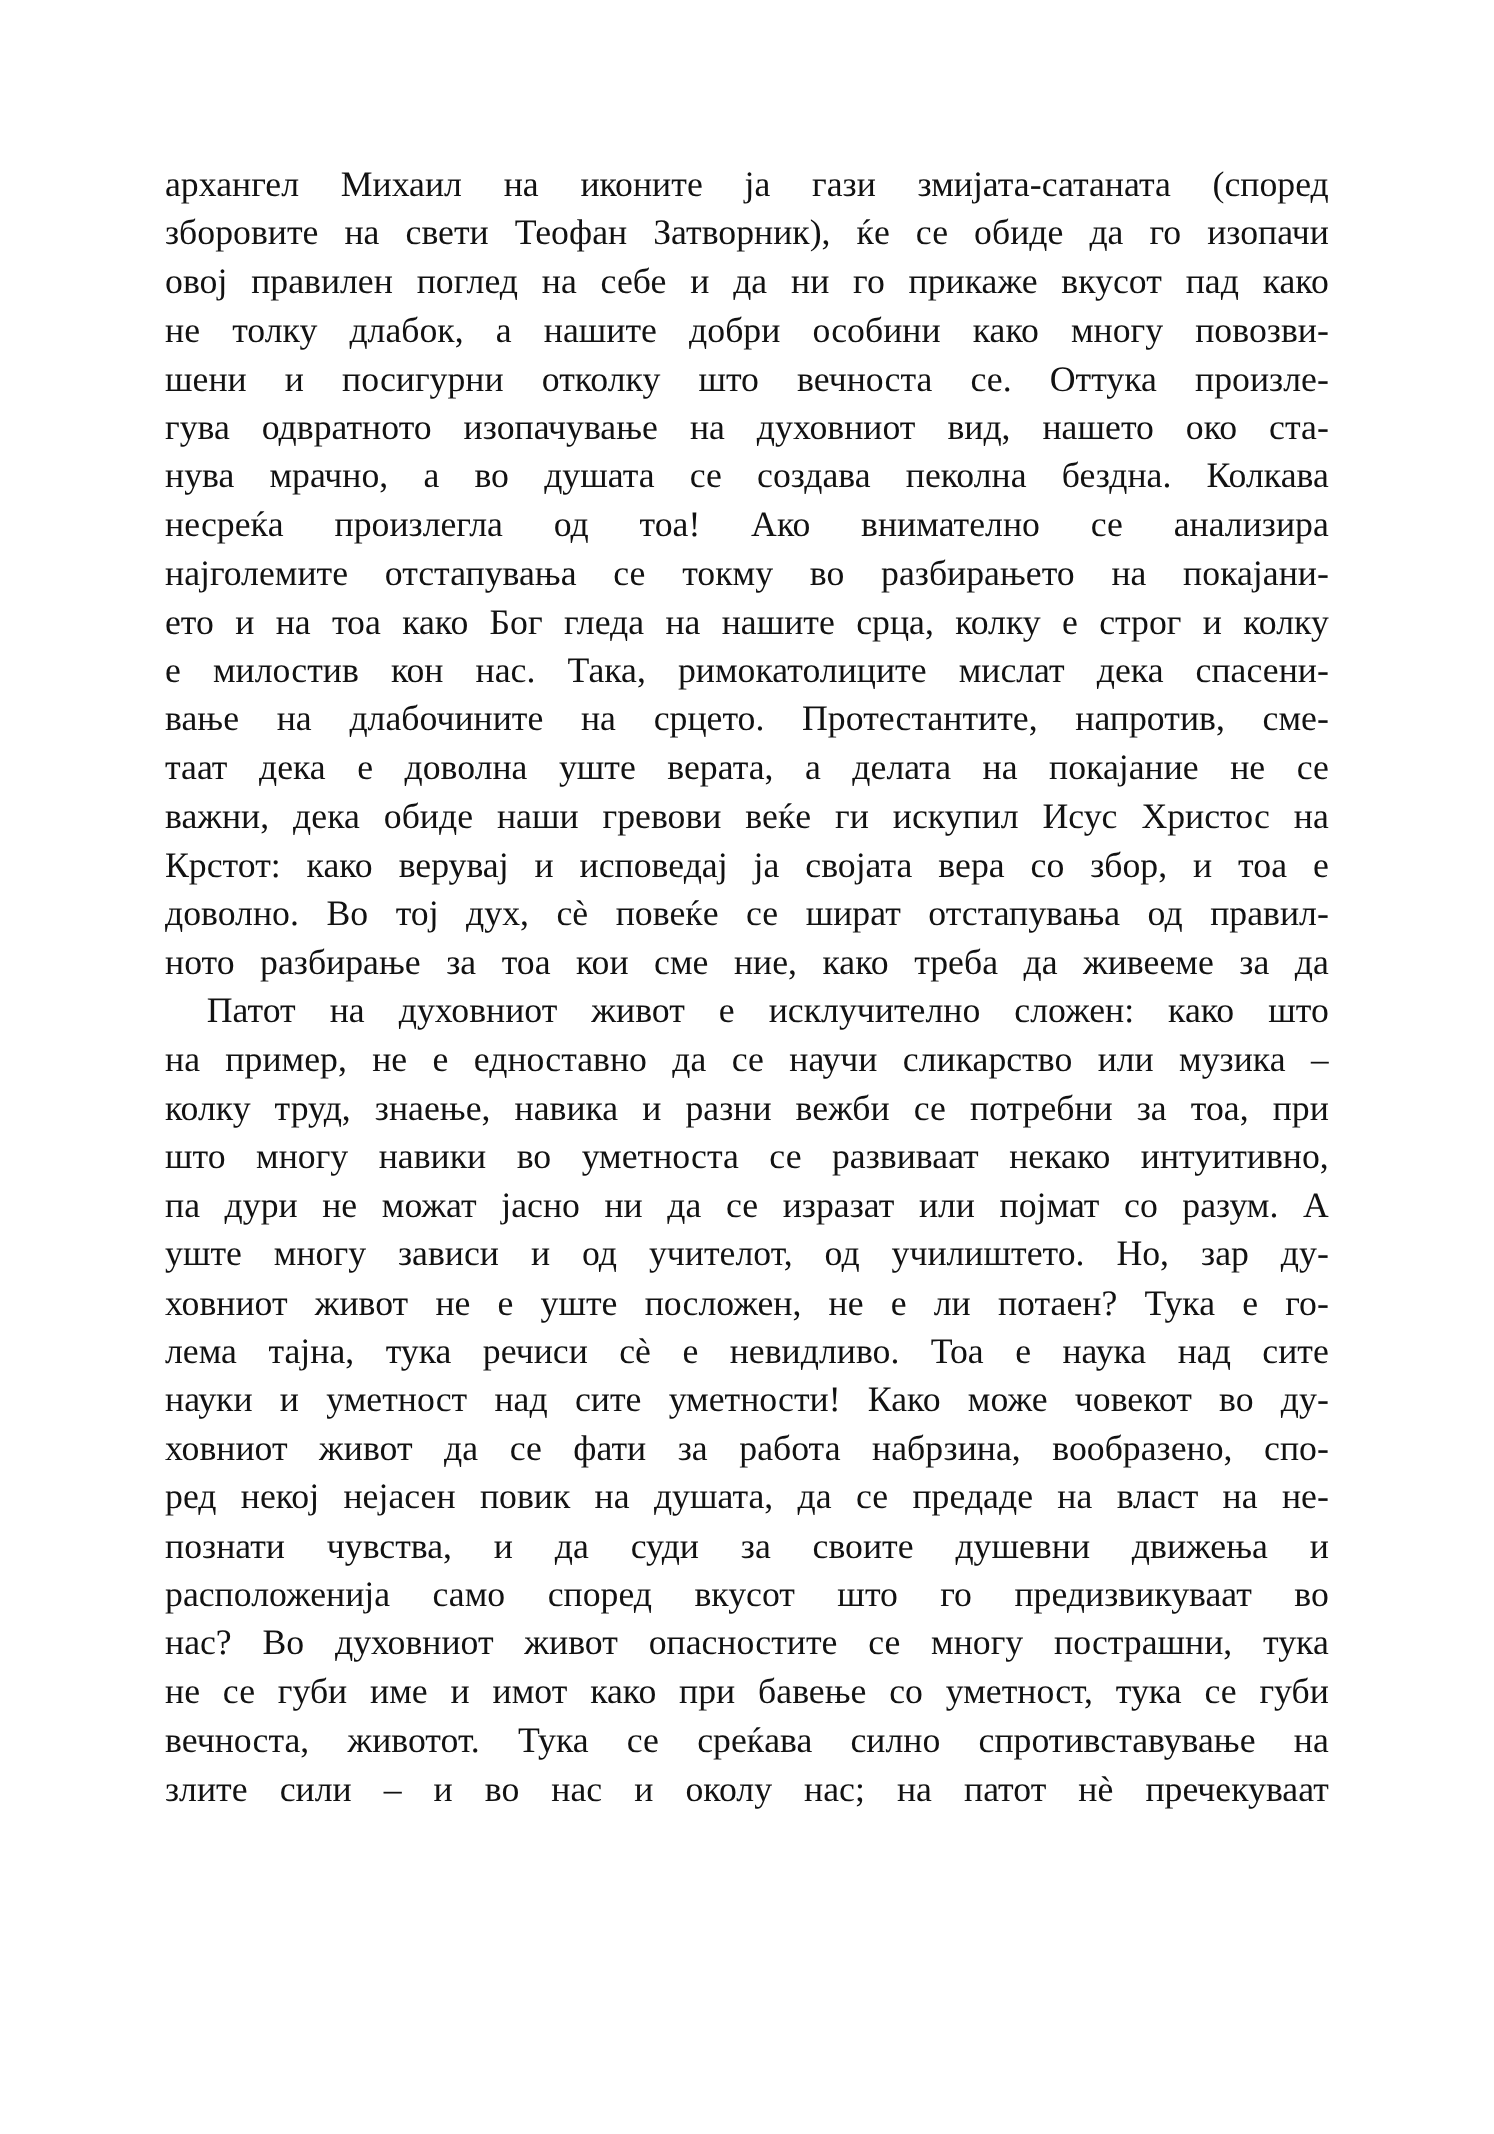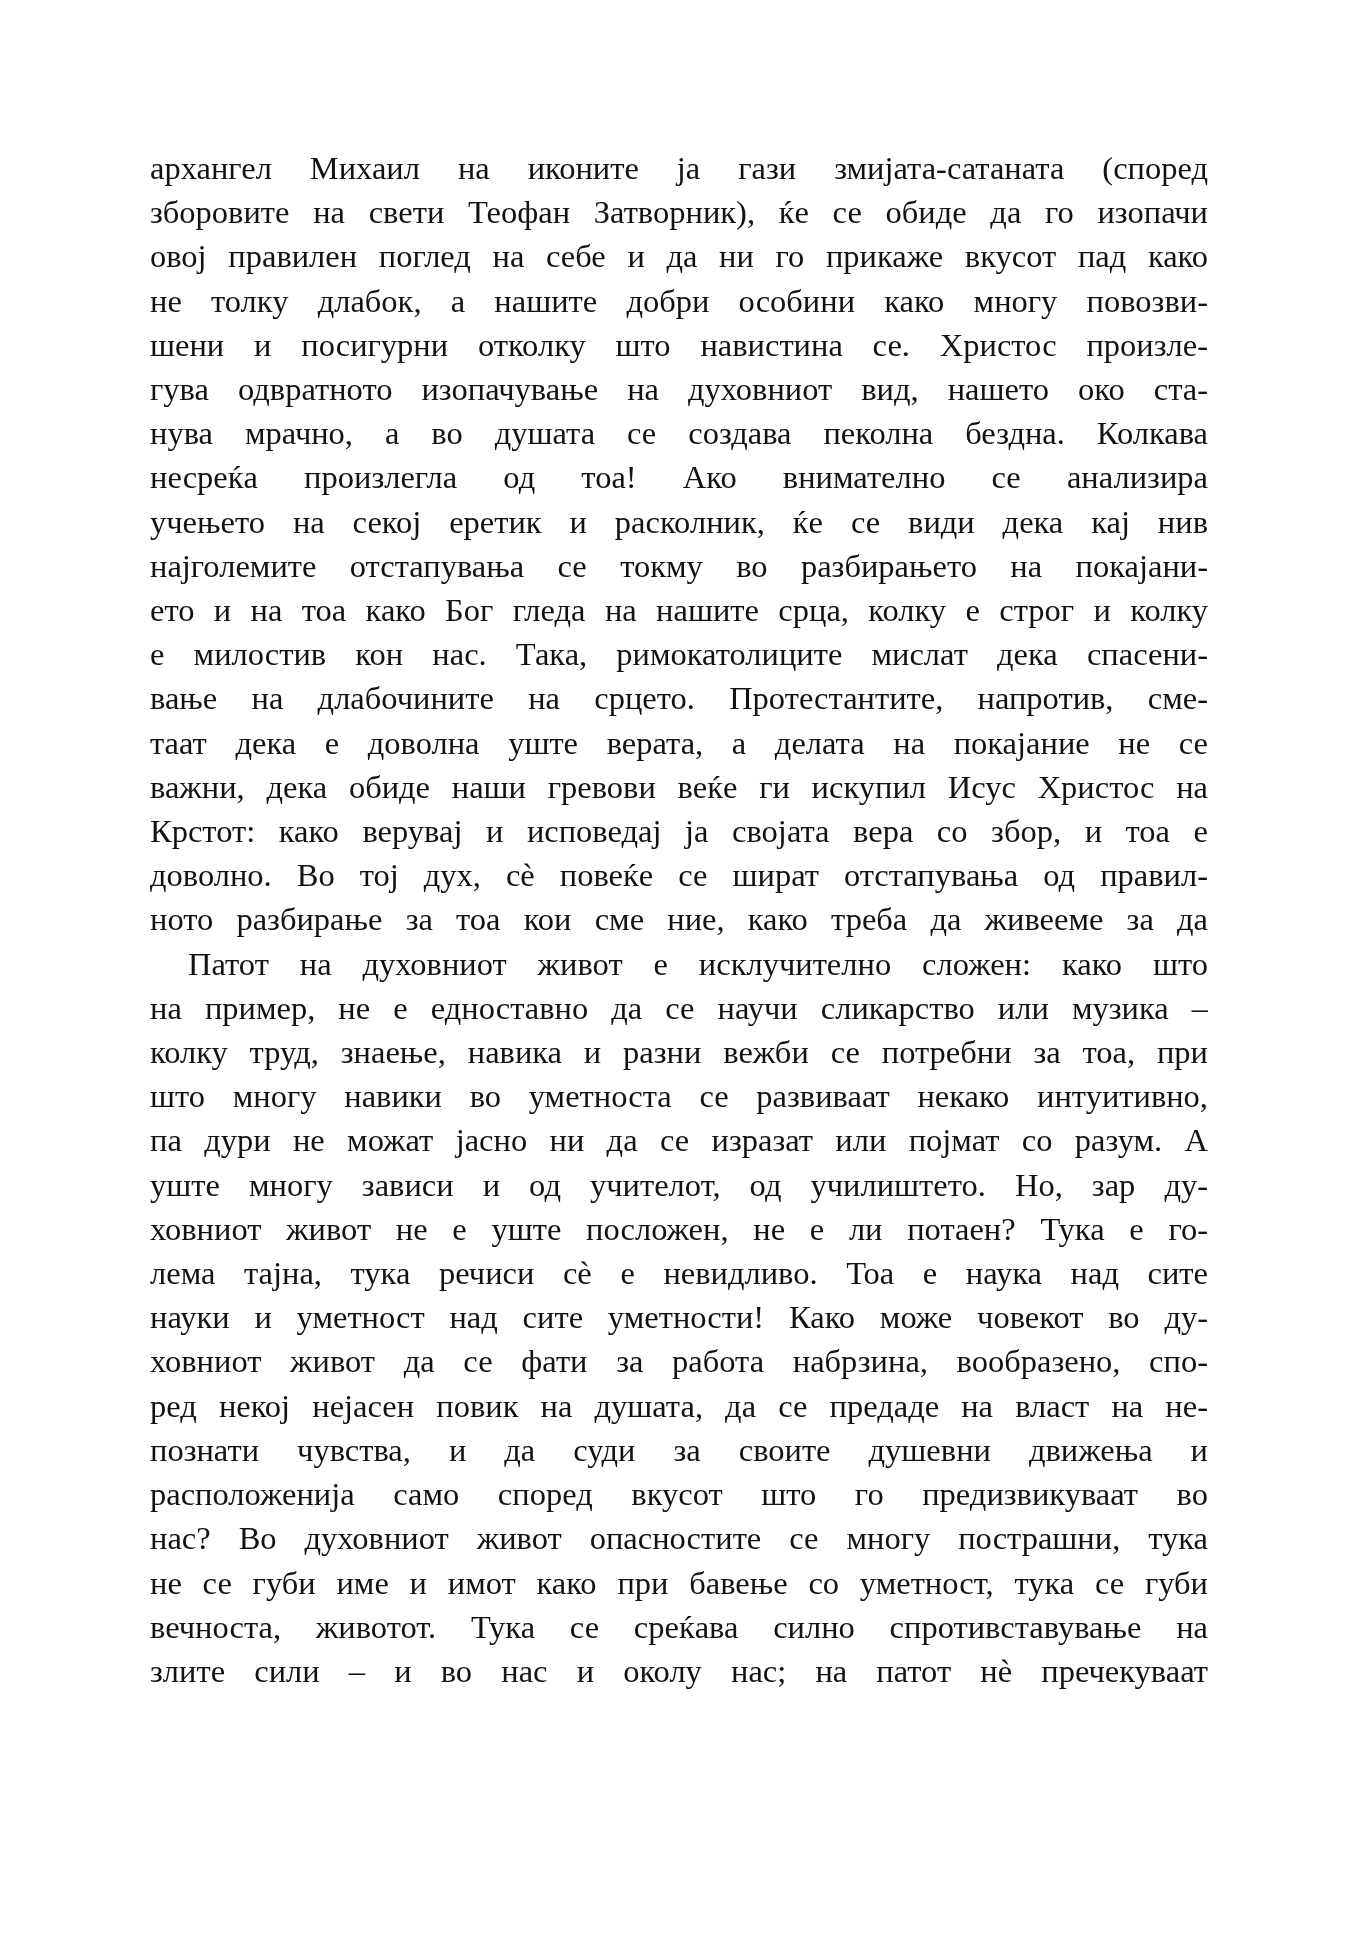--- a/index.html
+++ b/index.html
@@ -52,25 +52,24 @@
 </head>
 <body>
 
 <div class="page">
   <div class="text-block" id="text-block">
       <div class="paragraph">
         <div class="line">архангел Михаил на иконите ја гази змијата-сатаната (според</div>
         <div class="line">зборовите на свети Теофан Затворник), ќе се обиде да го изопачи</div>
         <div class="line">овој правилен поглед на себе и да ни го прикаже вкусот пад како</div>
         <div class="line">не толку длабок, а нашите добри особини како многу повозви-</div>
-        <div class="line">шени и посигурни отколку што навистина се. Христос произле-</div>
+        <div class="line">шени и посигурни отколку што вечноста се. Оттука произле-</div>
         <div class="line">гува одвратното изопачување на духовниот вид, нашето око ста-</div>
         <div class="line">нува мрачно, а во душата се создава пеколна бездна. Колкава</div>
         <div class="line">несреќа произлегла од тоа! Ако внимателно се анализира</div>
-        <div class="line">учењето на секој еретик и расколник, ќе се види дека кај нив</div>
         <div class="line">најголемите отстапувања се токму во разбирањето на покајани-</div>
         <div class="line">ето и на тоа како Бог гледа на нашите срца, колку е строг и колку</div>
         <div class="line">е милостив кон нас. Така, римокатолиците мислат дека спасени-</div>
         <div class="line">вање на длабочините на срцето. Протестантите, напротив, сме-</div>
         <div class="line">таат дека е доволна уште верата, а делата на покајание не се</div>
         <div class="line">важни, дека обиде наши гревови веќе ги искупил Исус Христос на</div>
         <div class="line">Крстот: како верувај и исповедај ја својата вера со збор, и тоа е</div>
         <div class="line">доволно. Во тој дух, сѐ повеќе се шират отстапувања од правил-</div>
         <div class="line">ното разбирање за тоа кои сме ние, како треба да живееме за да</div>
       </div>

